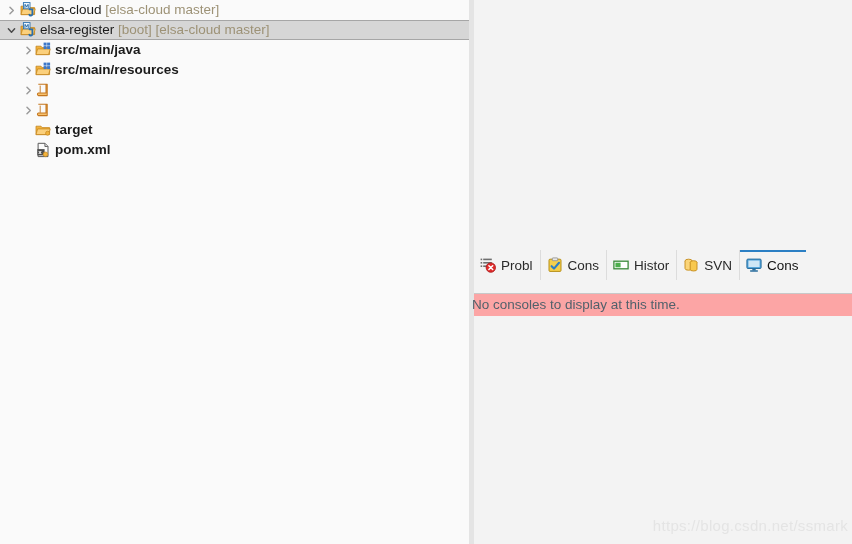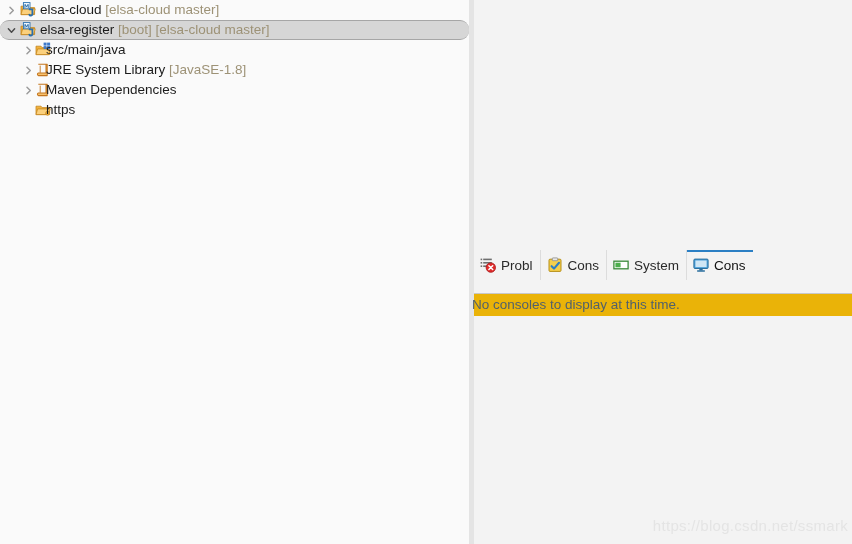--- a/index.html
+++ b/index.html
@@ -17,42 +17,42 @@
     background:#fafafa;overflow:hidden;
   }
   #tree{position:absolute;left:0;top:0;width:469px;}
   .row{
     position:relative;height:20px;line-height:20px;
     white-space:nowrap;display:block;cursor:default;padding-left:10px;
   }
   .row.selected{
     background:#d6d6d6;
     border-top:1px solid #a6a6a6;border-bottom:1px solid #a6a6a6;
-    height:18px;line-height:18px;border-radius:9px;
+    height:18px;line-height:18px;
   }
   .twisty{
     position:absolute;top:0;width:14px;height:20px;
     display:flex;align-items:center;justify-content:center;
     color:#9a9a9a;font-size:9px;
   }
   .row.selected .twisty{height:18px;color:#4a4a4a;}
   .twisty svg{display:block;}
   .ico{position:absolute;top:2px;width:16px;height:16px;}
   .row.selected .ico{top:1px;}
   .lbl{position:absolute;top:0;height:20px;line-height:20px;font-size:13.5px;}
   .row.selected .lbl{height:18px;line-height:18px;}
   .deco{color:#9d9276;}
 
   
   .lvl0 .twisty{left:4px;}
   .lvl0 .ico{left:20px;}
   .lvl0 .lbl{left:40px;}
   .lvl1 .twisty{left:21px;}
   .lvl1 .ico{left:35px;}
-  .lvl1 .lbl{left:46px;}
+  .lvl1 .lbl{left:55px;font-weight:bold;}
 
   
   #divider{
     position:absolute;left:469px;top:0;width:5px;height:544px;background:#e4e4e4;
   }
   #right{
     position:absolute;left:474px;top:0;width:378px;height:439px;background:#f3f3f3;
   }
   #editor-blank{position:absolute;left:0;top:0;width:378px;height:249px;background:#f3f3f3;}
 
@@ -74,21 +74,21 @@
     content:"";position:absolute;left:0;right:0;top:0;height:2px;background:#2b7fc4;
   }
   .tab .tico{width:16px;height:16px;flex:0 0 16px;position:relative;}
 
   #console-body{
     position:absolute;left:0;top:31px;width:378px;height:264px;background:#f3f3f3;
   }
   #console-msgline{
     position:absolute;left:0;top:13px;width:378px;height:22px;
     border-top:1px solid #c8c8c8;border-bottom:1px solid #c8c8c8;
-    background:#eab308;
+    background:#fca5a5;
   }
   #console-msg{
     position:absolute;left:-2px;top:0;height:22px;line-height:22px;
     font-size:13.5px;color:#52616b;white-space:nowrap;
   }
   #console-empty{
     position:absolute;left:0;top:36px;width:378px;height:228px;background:#f3f3f3;
   }
 
   
@@ -150,44 +150,68 @@
             </svg></span>
           <span class="lbl">src/main/java</span>
         </div>
         <div class="row lvl1">
           <span class="twisty">
             <svg width="9" height="9" viewBox="0 0 10 10">
               <path d="M3.3 1.3 L7 5 L3.3 8.7" fill="none" stroke="currentColor" stroke-width="1.6" stroke-linecap="round" stroke-linejoin="round"></path>
             </svg>
           </span>
           <span class="ico"><svg width="16" height="16" viewBox="0 0 16 16" xmlns="http://www.w3.org/2000/svg">
+              <path d="M1 4.2 L6 4.2 L7.2 5.6 L14.6 5.6 L14.6 12.6 L1 12.6 Z" fill="#f2b33d" stroke="#c4861f" stroke-width=".8"></path>
+              <path d="M2.6 6.9 L15.2 6.9 L13.6 12.6 L1 12.6 Z" fill="#fbd07c" stroke="#c4861f" stroke-width=".8"></path>
+              <rect x="8.6" y="0.6" width="3" height="3" fill="#3d78c8"></rect>
+              <rect x="12.1" y="0.6" width="3" height="3" fill="#3d78c8"></rect>
+              <rect x="8.6" y="4.1" width="3" height="3" fill="#3d78c8"></rect>
+              <rect x="12.1" y="4.1" width="3" height="3" fill="#3d78c8"></rect>
+            </svg></span>
+          <span class="lbl">src/main/resources</span>
+        </div>
+        <div class="row lvl1">
+          <span class="twisty">
+            <svg width="9" height="9" viewBox="0 0 10 10">
+              <path d="M3.3 1.3 L7 5 L3.3 8.7" fill="none" stroke="currentColor" stroke-width="1.6" stroke-linecap="round" stroke-linejoin="round"></path>
+            </svg>
+          </span>
+          <span class="ico"><svg width="16" height="16" viewBox="0 0 16 16" xmlns="http://www.w3.org/2000/svg">
               <path d="M3.3 2.2 L12.2 2.2 L12.2 13.6 L3.3 13.6 a1.4 1.4 0 0 1 0-2.6 L11 11 L11 2.2" fill="#f6c270" stroke="#c4761e" stroke-width="1.05" stroke-linejoin="round"></path>
               <path d="M5.2 3.6 L5.2 10.8" stroke="#c4761e" stroke-width=".9"></path>
             </svg></span>
-          <span class="lbl">JRE System Library<span class="deco"> [JavaSE-1.8]</span></span>
         </div>
         <div class="row lvl1">
           <span class="twisty">
             <svg width="9" height="9" viewBox="0 0 10 10">
               <path d="M3.3 1.3 L7 5 L3.3 8.7" fill="none" stroke="currentColor" stroke-width="1.6" stroke-linecap="round" stroke-linejoin="round"></path>
             </svg>
           </span>
           <span class="ico"><svg width="16" height="16" viewBox="0 0 16 16" xmlns="http://www.w3.org/2000/svg">
               <path d="M3.3 2.2 L12.2 2.2 L12.2 13.6 L3.3 13.6 a1.4 1.4 0 0 1 0-2.6 L11 11 L11 2.2" fill="#f6c270" stroke="#c4761e" stroke-width="1.05" stroke-linejoin="round"></path>
               <path d="M5.2 3.6 L5.2 10.8" stroke="#c4761e" stroke-width=".9"></path>
             </svg></span>
-          <span class="lbl">Maven Dependencies</span>
         </div>
         <div class="row lvl1">
           <span class="ico"><svg width="16" height="16" viewBox="0 0 16 16" xmlns="http://www.w3.org/2000/svg">
               <path d="M1 4.2 L6 4.2 L7.2 5.6 L14.6 5.6 L14.6 12.6 L1 12.6 Z" fill="#f2b33d" stroke="#c4861f" stroke-width=".8"></path>
               <path d="M2.6 6.9 L15.2 6.9 L13.6 12.6 L1 12.6 Z" fill="#fbd07c" stroke="#c4861f" stroke-width=".8"></path>
               <circle cx="12.6" cy="11.2" r="2" fill="#f2b33d" stroke="#c4861f" stroke-width=".7"></circle>
             </svg></span>
-          <span class="lbl">https</span>
+          <span class="lbl">target</span>
+        </div>
+        <div class="row lvl1">
+          <span class="ico"><svg width="16" height="16" viewBox="0 0 16 16" xmlns="http://www.w3.org/2000/svg">
+              <path d="M3.1 1.3 L10 1.3 L13 4.4 L13 14.6 L3.1 14.6 Z" fill="#fbfbfb" stroke="#5a5a5a" stroke-width="1"></path>
+              <path d="M9.9 1.4 L9.9 4.5 L12.9 4.5" fill="#d9d9d9" stroke="#5a5a5a" stroke-width=".9"></path>
+              <rect x="2.3" y="7.1" width="7.3" height="6.3" fill="#4d4d4d"></rect>
+              <text x="5.0" y="12.2" font-family="DejaVu Sans" font-size="5.4" font-weight="bold" fill="#ffffff" text-anchor="middle">x</text>
+              <circle cx="10.5" cy="12.3" r="2.3" fill="#f2b33d" stroke="#c4861f" stroke-width=".7"></circle>
+            </svg></span>
+          <span class="lbl">pom.xml</span>
         </div>
       </div>
   </div>
 
   <div id="divider"></div>
 
   <div id="right">
 
     <div id="editor-blank"></div>
 
@@ -214,21 +238,30 @@
                 <rect x="5.3" y="0.9" width="5.4" height="2.8" rx=".6" fill="#e8e8e8" stroke="#8a8a8a" stroke-width=".8"></rect>
                 <path d="M4.6 9.2 L7 11.6 L12 5.8" fill="none" stroke="#2e7ec4" stroke-width="2.1" stroke-linecap="round" stroke-linejoin="round"></path>
               </svg></span>
             <span>Cons</span>
           </div>
           <div class="tab">
             <span class="tico"><svg width="16" height="16" viewBox="0 0 16 16" xmlns="http://www.w3.org/2000/svg">
                 <rect x="0.9" y="4.2" width="14.2" height="7.6" fill="#ffffff" stroke="#3b8a3b" stroke-width="1.3"></rect>
                 <rect x="2.4" y="5.7" width="5.2" height="4.6" fill="#4caf4c"></rect>
               </svg></span>
-            <span>System</span>
+            <span>Histor</span>
+          </div>
+          <div class="tab">
+            <span class="tico"><svg width="16" height="16" viewBox="0 0 16 16" xmlns="http://www.w3.org/2000/svg">
+                <ellipse cx="5.6" cy="4.0" rx="3.6" ry="1.8" fill="#fbd579" stroke="#c48a18" stroke-width=".9"></ellipse>
+                <path d="M2 4 L2 11.4 a3.6 1.8 0 0 0 7.2 0 L9.2 4" fill="#fbd579" stroke="#c48a18" stroke-width=".9"></path>
+                <ellipse cx="10.6" cy="5.4" rx="3.4" ry="1.7" fill="#f8c84e" stroke="#c48a18" stroke-width=".9"></ellipse>
+                <path d="M7.2 5.4 L7.2 12.3 a3.4 1.7 0 0 0 6.8 0 L14 5.4" fill="#f8c84e" stroke="#c48a18" stroke-width=".9"></path>
+              </svg></span>
+            <span>SVN</span>
           </div>
           <div class="tab active">
             <span class="tico"><svg width="16" height="16" viewBox="0 0 16 16" xmlns="http://www.w3.org/2000/svg">
                 <rect x="0.9" y="2.1" width="14.2" height="9.4" rx="1" fill="#4a9fd8" stroke="#2b6f9e" stroke-width="1"></rect>
                 <rect x="2.4" y="3.5" width="11.2" height="6.6" fill="#cfe6f5"></rect>
                 <rect x="6.3" y="11.5" width="3.4" height="2" fill="#2b6f9e"></rect>
                 <rect x="4" y="13.2" width="8" height="1.5" rx=".6" fill="#2b6f9e"></rect>
               </svg></span>
             <span>Cons</span>
           </div>

